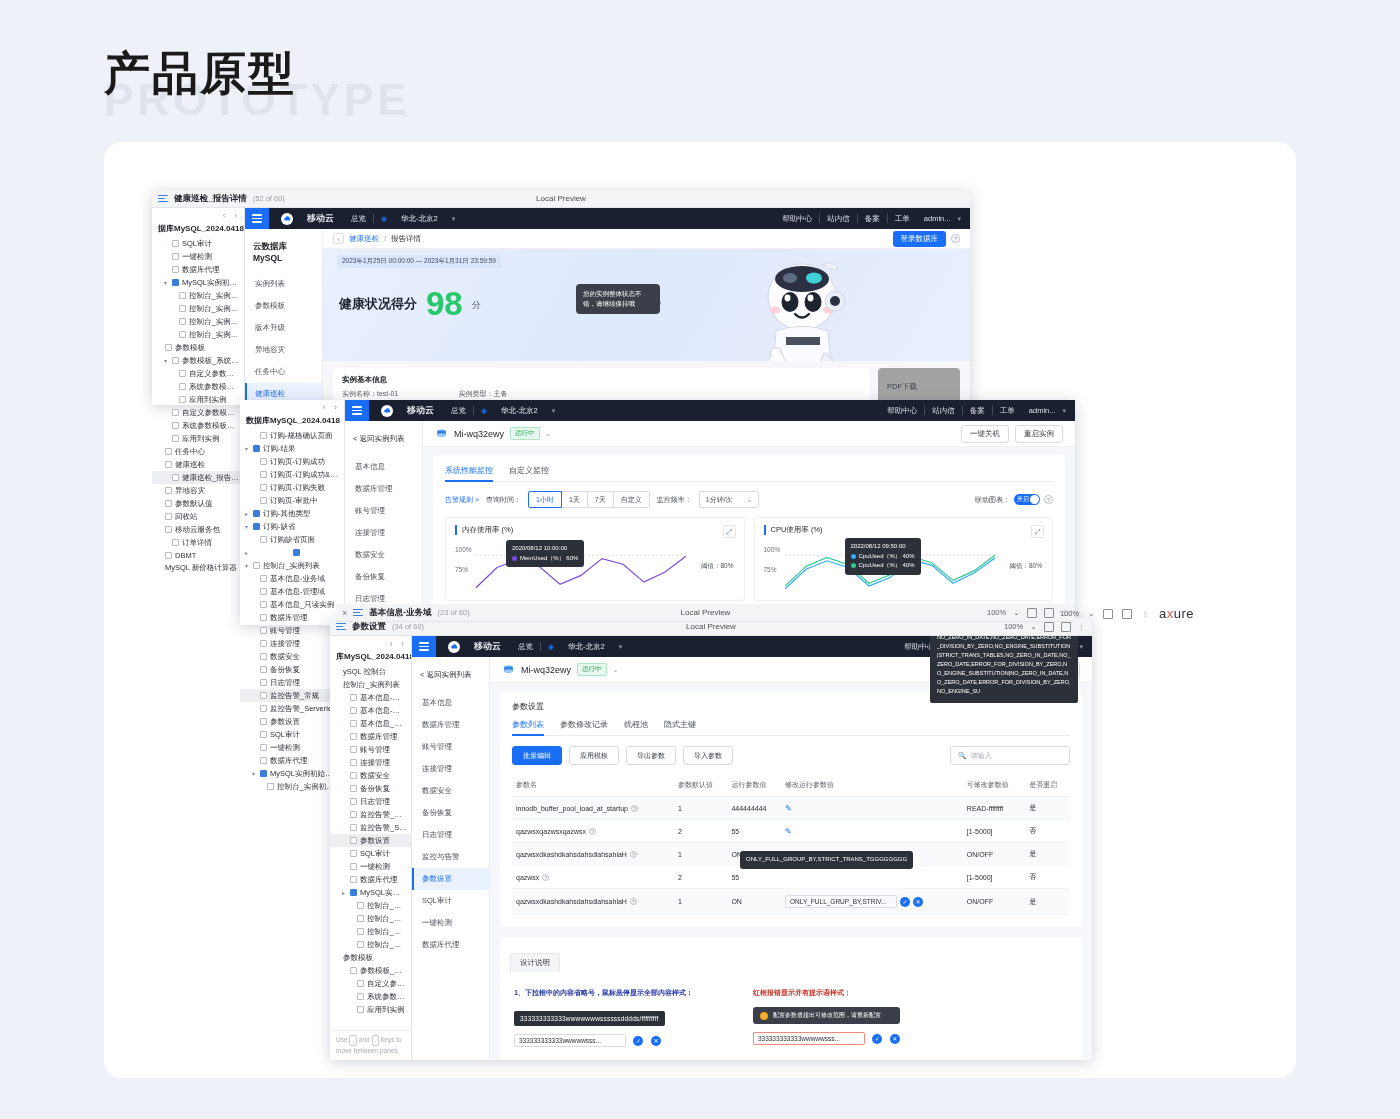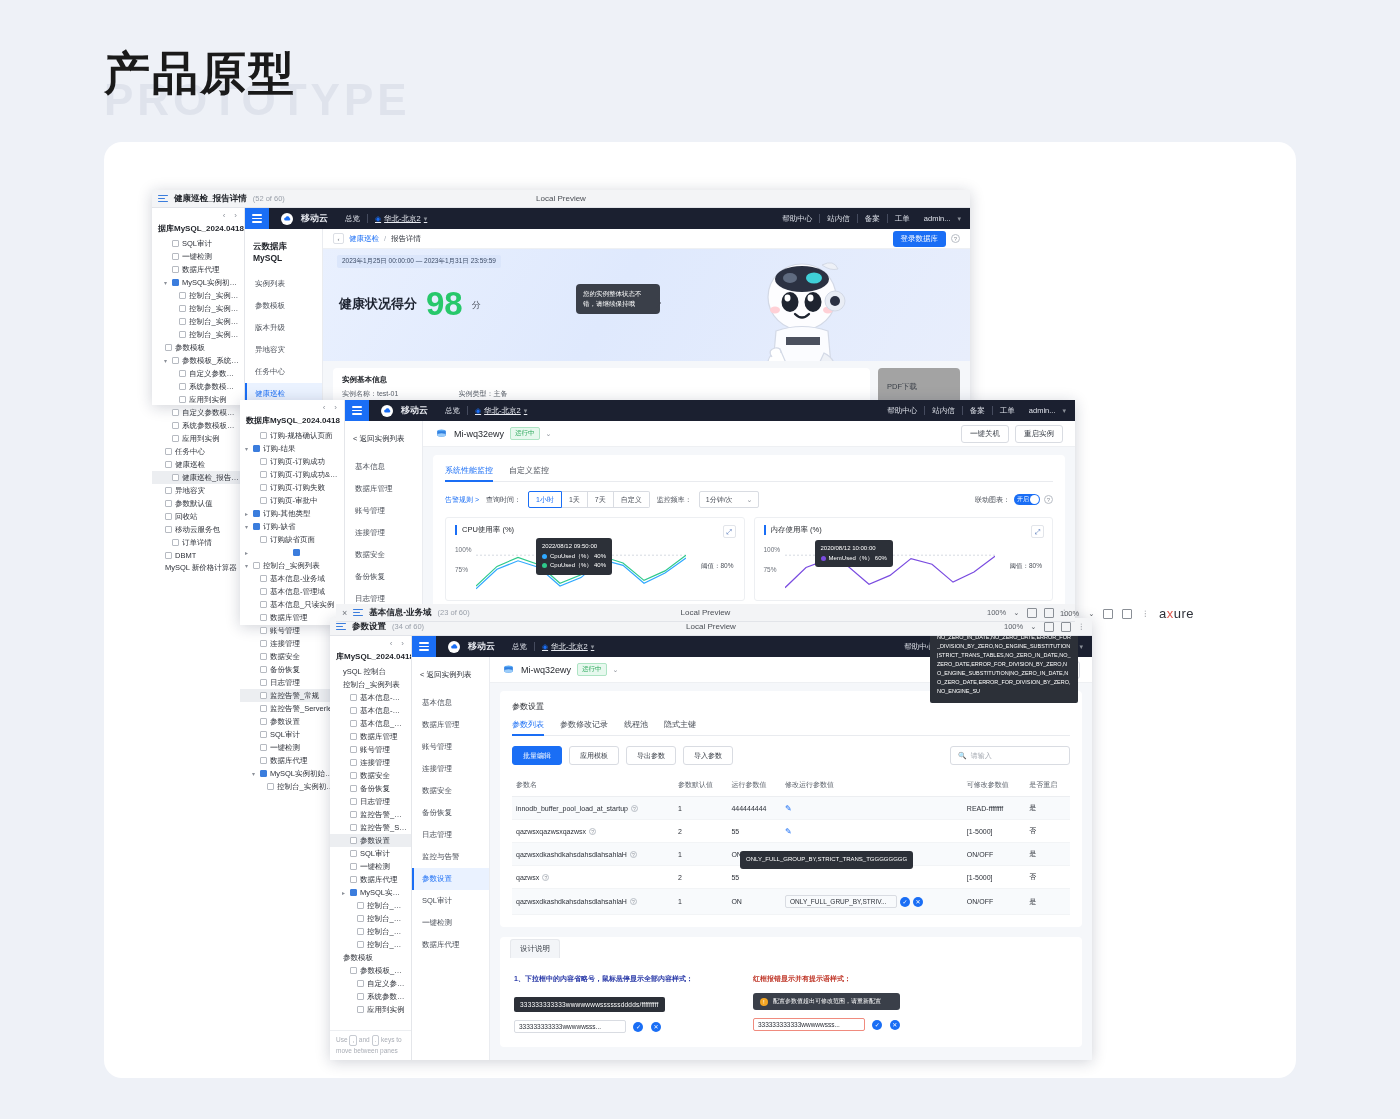--- a/index.html
+++ b/index.html
@@ -57,26 +57,26 @@
   .tlabel { overflow:hidden; text-overflow:ellipsis; font-size:7.5px; }
   .outline-foot { position:absolute; left:0; right:0; bottom:0; padding:4px 6px; font-size:6.5px; color:#a9adb5; border-top:1px solid #eceef1; background:#fff; line-height:1.5; }
   .kbd { display:inline-block; border:1px solid #c7cbd2; border-radius:2px; padding:0 2px; font-size:6px; color:#7b8089; }
 
   
   .app { background:#f5f7fa; position:relative; overflow:hidden; }
   .app-top { height:21px; background:#1b2030; display:flex; align-items:center; color:#e8eaf0; font-size:7.5px; }
   .burger { width:24px; height:21px; background:#1a6ef5; display:flex; align-items:center; justify-content:center; flex:0 0 24px; }
   .burger .bars { display:flex; flex-direction:column; gap:2px; }
   .burger .bars i { display:block; width:10px; height:1.6px; background:#fff; border-radius:1px; }
-  .brand { display:flex; align-items:center; gap:8px; padding:0 10px 0 12px; font-weight:700; font-size:9px; }
+  .brand { display:flex; align-items:center; gap:14px; padding:0 10px 0 12px; font-weight:700; font-size:9px; }
   .brand .logo { width:12px; height:12px; border-radius:50%; background:#fff; display:flex; align-items:center; justify-content:center; }
   .brand .logo svg { width:9px; height:9px; }
   .top-link { padding:0 7px; font-size:7.5px; color:#dfe2ea; }
   .vbar { width:1px; height:9px; background:#454b5e; }
-  .region { display:flex; align-items:center; gap:3px; padding:0 7px; font-size:7.5px;text-decoration:underline; }
+  .region { display:flex; align-items:center; gap:14px; padding:0 7px; font-size:7.5px; }
   .pin { color:#1a6ef5; font-size:7px; }
   .top-right { margin-left:auto; display:flex; align-items:center; padding-right:9px; }
   .top-right .top-link { font-size:7.5px; }
 
   .app-body { display:flex; height:calc(100% - 21px); }
   .app-side { width:78px; flex:0 0 78px; background:#fff; border-right:1px solid #eaecf0; padding-top:8px; }
   .side-title { font-size:8.5px; font-weight:700; color:#1f2228; padding:4px 8px 10px; }
   .side-item { font-size:7.5px; color:#4a4f58; padding:6px 10px; white-space:nowrap; overflow:hidden; text-overflow:ellipsis; }
   .side-item.active { color:#1a6ef5; background:#eaf2ff; border-left:2px solid #1a6ef5; padding-left:8px; }
   .side-back { font-size:7.5px; color:#2c3038; padding:5px 8px 12px; }
@@ -164,21 +164,21 @@
   table.ptab td { padding:6px 4px; color:#2c3038; border-bottom:1px solid #f2f4f6; white-space:nowrap; }
   table.ptab tr.alt td { background:#f8fafc; }
   .cir-q { display:inline-block; width:7px; height:7px; border-radius:50%; border:1px solid #b9bec6; color:#8d929a; font-size:5px; line-height:6px; text-align:center; margin-left:3px; }
   .edit-ico { color:#1a6ef5; font-size:8px; }
   .mini-input { border:1px solid #d9dce2; border-radius:2px; padding:2px 4px; font-size:6.5px; color:#2c3038; width:112px; display:inline-block; overflow:hidden; text-overflow:ellipsis; vertical-align:middle; }
   .mini-input.err { border-color:#f08b7e; }
   .cbtn { display:inline-flex; width:10px; height:10px; border-radius:50%; background:#1a6ef5; color:#fff; font-size:6px; align-items:center; justify-content:center; margin-left:3px; vertical-align:middle; }
 
   
   .notes { margin:10px 10px 0; background:#fff; border-radius:4px; padding:0 0 12px; }
-  .notes-tab { display:inline-block; font-size:7.5px; color:#3b4049; background:#f3f5f8; border:1px solid #e6e8ec; border-bottom:none; border-radius:3px 3px 0 0; padding:4px 9px; margin:2px 0 0 10px; }
+  .notes-tab { display:inline-block; font-size:7.5px; color:#3b4049; background:#f3f5f8; border:1px solid #e6e8ec; border-bottom:none; border-radius:3px 3px 0 0; padding:4px 9px; margin:16px 0 0 10px; }
   .notes-body { display:flex; gap:60px; padding:16px 14px 0; }
   .note-title { font-size:7px; color:#2a3aa8; font-weight:700; margin-bottom:9px; }
   .note-title.red { color:#c0392b; }
   .black-strip { background:#2c3038; color:#fff; font-size:6.5px; padding:4px 6px; border-radius:2px; display:inline-block; letter-spacing:.2px; }
   .warn-strip { background:#3a3f49; color:#fff; font-size:6px; padding:4px 7px; border-radius:3px; display:flex; align-items:center; gap:5px; }
   .warn-dot { width:8px; height:8px; border-radius:50%; background:#f5a623; color:#fff; font-size:6px; display:flex; align-items:center; justify-content:center; flex:0 0 8px; }
   .black-block { position:absolute; background:#2c3038; color:#fff; font-size:5.5px; line-height:1.65; padding:6px 7px; border-radius:2px; width:148px; word-break:break-all; }
 
   
   .ax-tools { position:absolute; display:flex; align-items:center; gap:9px; font-size:7.5px; color:#55595f; }
@@ -696,49 +696,49 @@
                 <span>联动图表：</span>
                 <span class="toggle">
                   <b>开启</b>
                     <i></i>
                 </span>
                 <span class="qmark">?</span>
               </span>
             </div>
             <div class="chart-row">
               <div class="chart-card">
+                <div class="chart-title">内存使用率 (%)</div>
+                <div class="expand">⤢</div>
+                <div class="yaxis" style="top:28px;">100%</div>
+                <div class="yaxis" style="top:48px;">75%</div>
+                <div class="thresh" style="top:44px;">阈值：80%</div>
+                <svg id="memchart" style="position:absolute;left:30px;top:26px;" width="210" height="56">
+                    <line x1="0" x2="210" y1="11.199999999999996" y2="11.199999999999996" stroke="#d6dae1" stroke-dasharray="2,2"></line>
+                    <path d="M0.0,43.7 L21.0,23.5 L42.0,15.7 L63.0,22.4 L84.0,40.3 L105.0,31.4 L126.0,14.6 L147.0,20.2 L168.0,38.1 L189.0,28.0 L210.0,12.3 " fill="none" stroke="#7a4ce0" stroke-width="1.2"></path>
+                  </svg>
+                <div class="tooltip-dark" style="left:60px; top:22px;">
+                  <div>2020/08/12 10:00:00</div>
+                  <div><span class="tt-dot" style="background:#7a4ce0"></span><span>MemUsed（%）</span> <span>60%</span></div>
+                </div>
+              </div>
+              <div class="chart-card">
                 <div class="chart-title">CPU使用率 (%)</div>
                 <div class="expand">⤢</div>
                 <div class="yaxis" style="top:28px;">100%</div>
                 <div class="yaxis" style="top:48px;">75%</div>
                 <div class="thresh" style="top:44px;">阈值：80%</div>
                 <svg id="cpuchart" style="position:absolute;left:30px;top:26px;" width="210" height="56">
                     <line x1="0" x2="210" y1="11.199999999999996" y2="11.199999999999996" stroke="#d6dae1" stroke-dasharray="2,2"></line>
                     <path d="M0.0,44.8 L21.0,25.2 L42.0,16.8 L63.0,23.5 L84.0,42.0 L105.0,33.6 L126.0,15.7 L147.0,21.3 L168.0,39.2 L189.0,29.1 L210.0,14.0 " fill="none" stroke="#2fa8ff" stroke-width="1.2"></path>
                     <path d="M0.0,42.0 L21.0,22.4 L42.0,13.4 L63.0,20.7 L84.0,39.2 L105.0,30.8 L126.0,12.3 L147.0,19.0 L168.0,36.4 L189.0,26.9 L210.0,11.2 " fill="none" stroke="#2ec98b" stroke-width="1.2"></path>
                   </svg>
                 <div class="tooltip-dark" style="left:90px; top:20px;">
                   <div>2022/08/12 09:50:00</div>
                   <div><span class="tt-dot" style="background:#2fa8ff"></span><span>CpuUsed（%）</span> <span>40%</span></div>
                   <div><span class="tt-dot" style="background:#2ec98b"></span><span>CpuUsed（%）</span> <span>40%</span></div>
-                </div>
-              </div>
-              <div class="chart-card">
-                <div class="chart-title">内存使用率 (%)</div>
-                <div class="expand">⤢</div>
-                <div class="yaxis" style="top:28px;">100%</div>
-                <div class="yaxis" style="top:48px;">75%</div>
-                <div class="thresh" style="top:44px;">阈值：80%</div>
-                <svg id="memchart" style="position:absolute;left:30px;top:26px;" width="210" height="56">
-                    <line x1="0" x2="210" y1="11.199999999999996" y2="11.199999999999996" stroke="#d6dae1" stroke-dasharray="2,2"></line>
-                    <path d="M0.0,43.7 L21.0,23.5 L42.0,15.7 L63.0,22.4 L84.0,40.3 L105.0,31.4 L126.0,14.6 L147.0,20.2 L168.0,38.1 L189.0,28.0 L210.0,12.3 " fill="none" stroke="#7a4ce0" stroke-width="1.2"></path>
-                  </svg>
-                <div class="tooltip-dark" style="left:60px; top:22px;">
-                  <div>2020/08/12 10:00:00</div>
-                  <div><span class="tt-dot" style="background:#7a4ce0"></span><span>MemUsed（%）</span> <span>60%</span></div>
                 </div>
               </div>
             </div>
           </div>
         </div>
       </div>
     </div>
   </div>
 </div>
 

